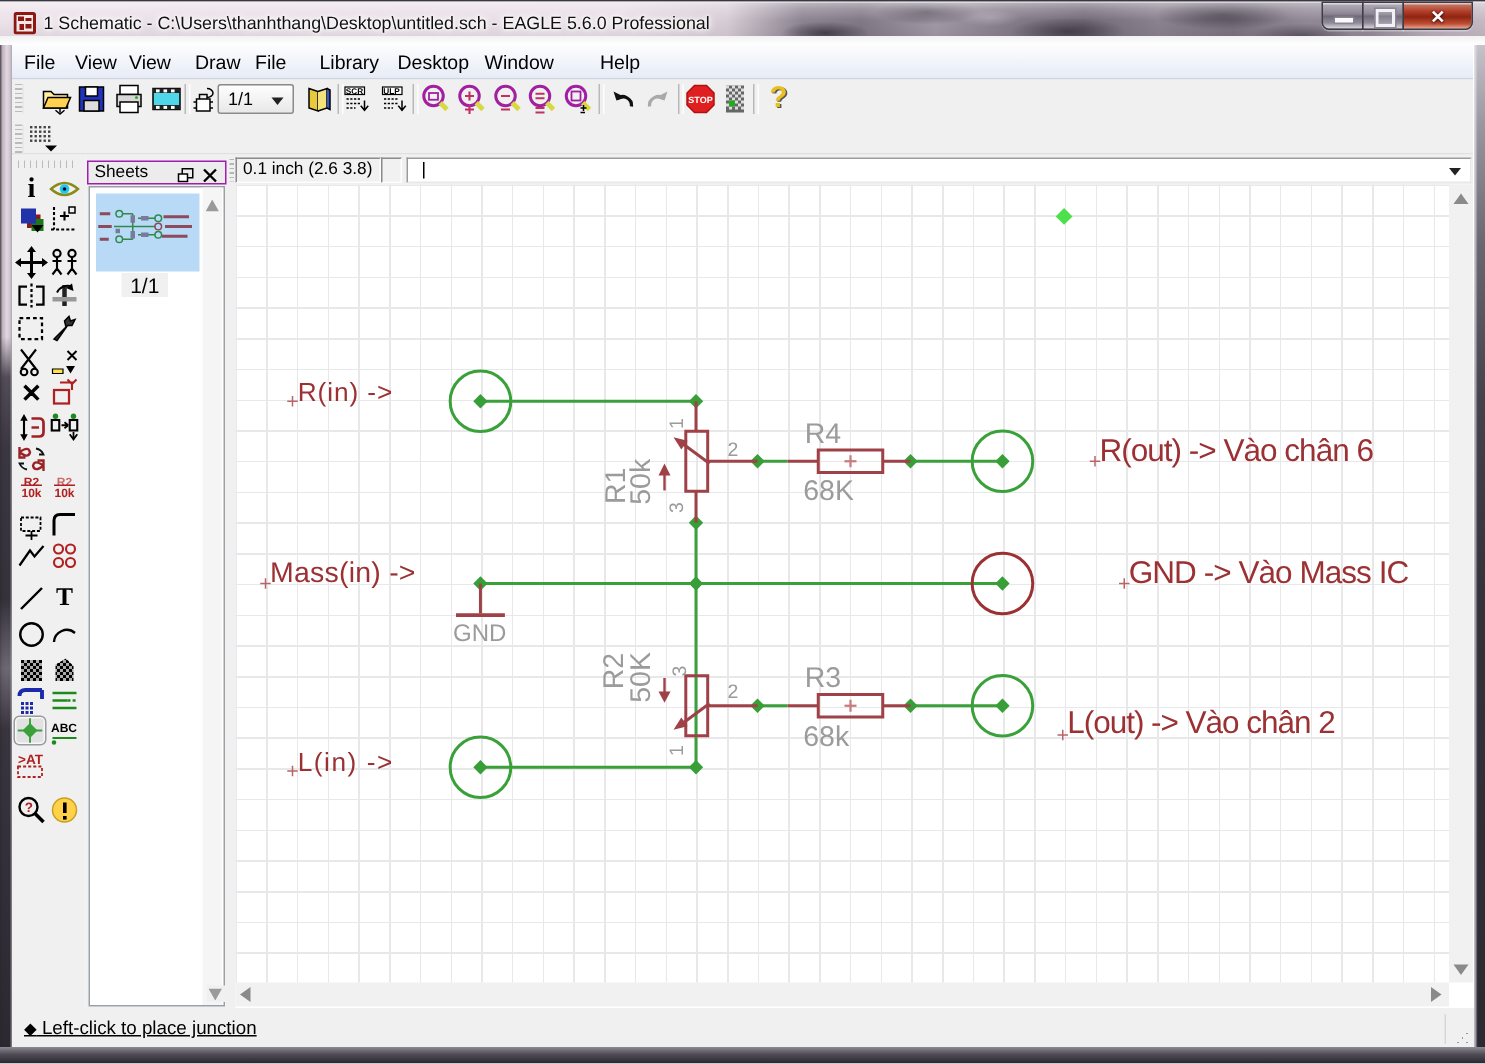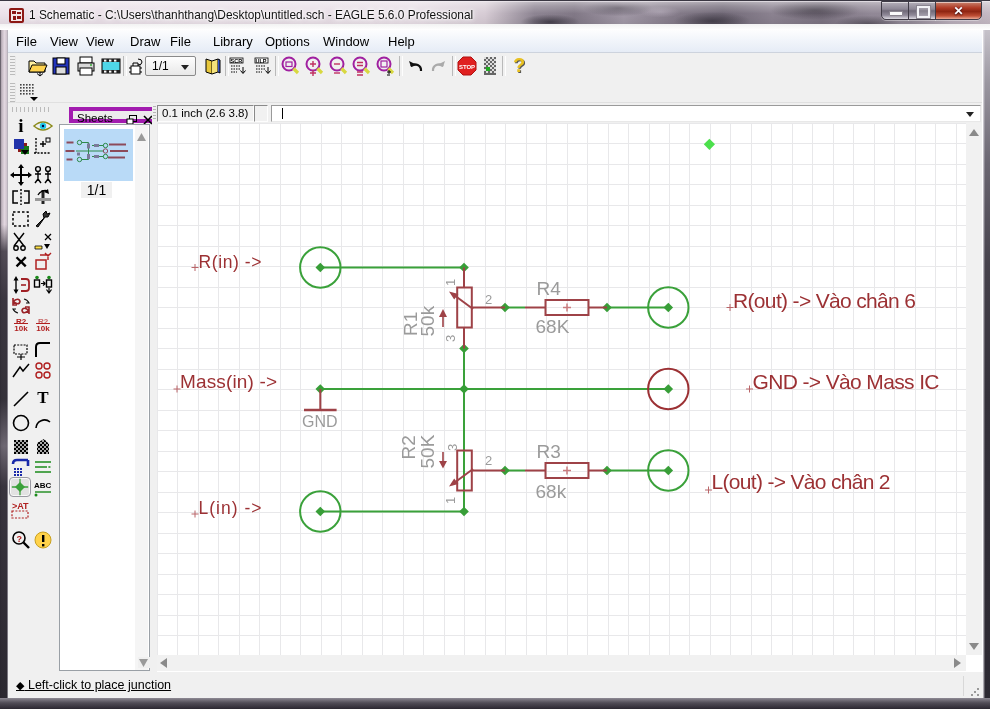--- a/index.html
+++ b/index.html
@@ -60,22 +60,22 @@
   border-left:1px solid #b9b9b9;border-right:1px solid #fdfdfd;}
 .ticon{position:absolute;width:22px;height:22px;}
 .thandle{position:absolute;left:2px;top:3px;width:5px;height:20px;
   background:repeating-linear-gradient(180deg,#bbb 0 1px,transparent 1px 3px);
   border-right:1px solid #e8e8e8;}
 
 #palette{left:8px;top:103px;width:49px;height:569px;background:#f0f0f0;}
 .picon{position:absolute;width:22px;height:22px;}
 
 #sheets{left:57px;top:103px;width:95px;height:569px;background:#f0f0f0;}
-#sheets-header{position:absolute;left:12px;top:4px;width:93px;height:16px;background:#ececec;
-  border:4px solid #a21caf;box-sizing:border-box;}
+#sheets-header{position:absolute;left:1px;top:4px;width:93px;height:16px;background:#ececec;
+  border:1px solid #a21caf;box-sizing:border-box;}
 #sheets-title{position:absolute;left:4px;top:1px;font-size:11.5px;color:#000;}
 #sheets-body{position:absolute;left:2px;top:21px;width:91px;height:547px;background:#fff;
   border:1px solid #9aa0a6;box-sizing:border-box;}
 #sheets-thumb{position:absolute;left:4px;top:4px;width:69px;height:52px;background:#b9daf7;}
 #sheets-label{position:absolute;left:21px;top:57px;width:31px;height:16px;background:#f0f0f0;
   font-size:14px;text-align:center;color:#000;}
 #sheets-vsb{position:absolute;right:1px;top:0px;width:13px;height:100%;background:#f5f5f5;}
 
 #coordbar{left:152px;top:103px;width:830px;height:20px;background:#f0f0f0;}
 #coordbox{position:absolute;left:5px;top:2px;width:97px;height:17px;background:#f1f1f1;
@@ -133,23 +133,23 @@
       </div>
   </div>
 </div>
 <div id="menubar" class="abs">
   <div class="menu-item" style="left:8px">File</div>
   <div class="menu-item" style="left:42px">View</div>
   <div class="menu-item" style="left:78px">View</div>
   <div class="menu-item" style="left:122px">Draw</div>
   <div class="menu-item" style="left:162px">File</div>
   <div class="menu-item" style="left:205px">Library</div>
-  <div class="menu-item" style="left:257px">Options</div>
+  <div class="menu-item" style="left:257px">Desktop</div>
   <div class="menu-item" style="left:315px">Window</div>
-  <div class="menu-item" style="left:380px">Help</div>
+  <div class="menu-item" style="left:392px">Help</div>
 </div>
 <div id="toolbar1" class="abs"><div class="thandle"></div>
 <svg class="ticon" style="left:18px;top:2px" viewBox="0 0 22 22">
   <path d="M3 6 L8 6 L10 8 L19 8 L19 17 L3 17 Z" fill="#ffef9e" stroke="#000" stroke-width="1"></path>
   <path d="M3 17 L6 10 L21 10 L18 17 Z" fill="#ffd34f" stroke="#000" stroke-width="1"></path>
   <path d="M14 17 L14 20 M11 18.5 L14 21 L17 18.5" stroke="#000" fill="none"></path>
 </svg>
 <svg class="ticon" style="left:42px;top:2px" viewBox="0 0 22 22">
   <rect x="3" y="3" width="16" height="16" fill="#2233bb" stroke="#000"></rect>
   <rect x="7" y="3" width="8" height="6" fill="#fff" stroke="#000"></rect>

